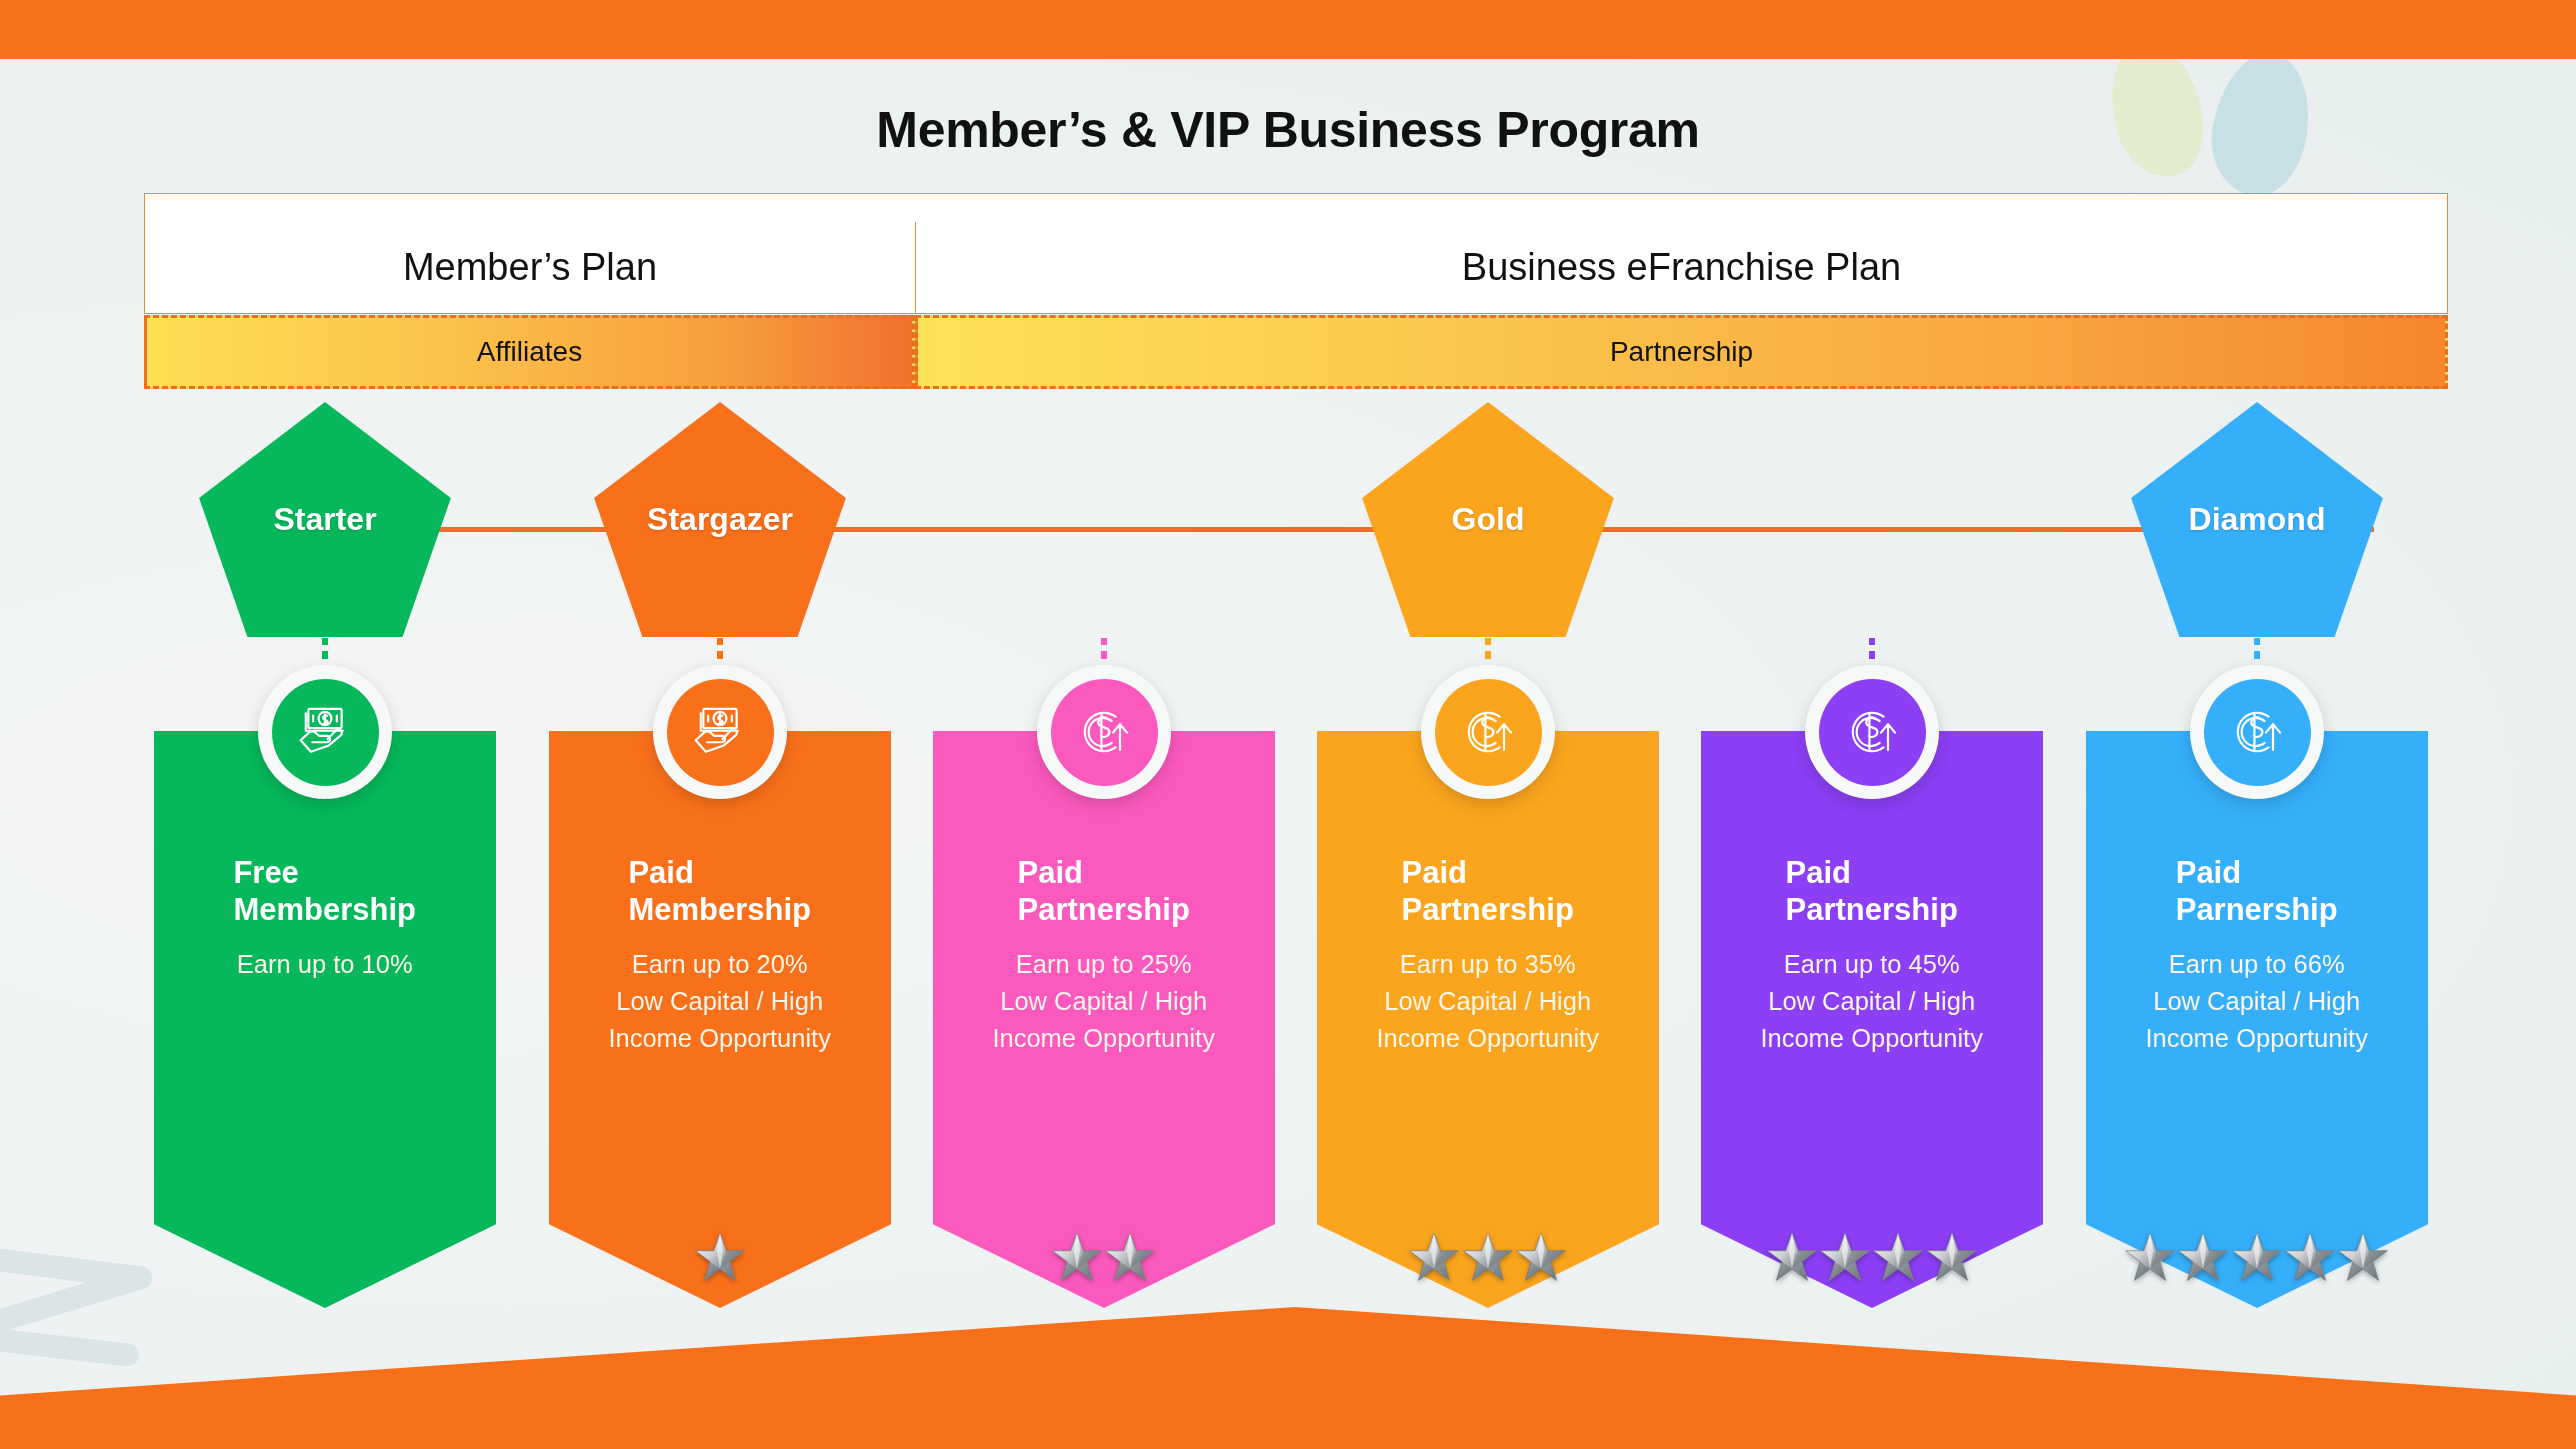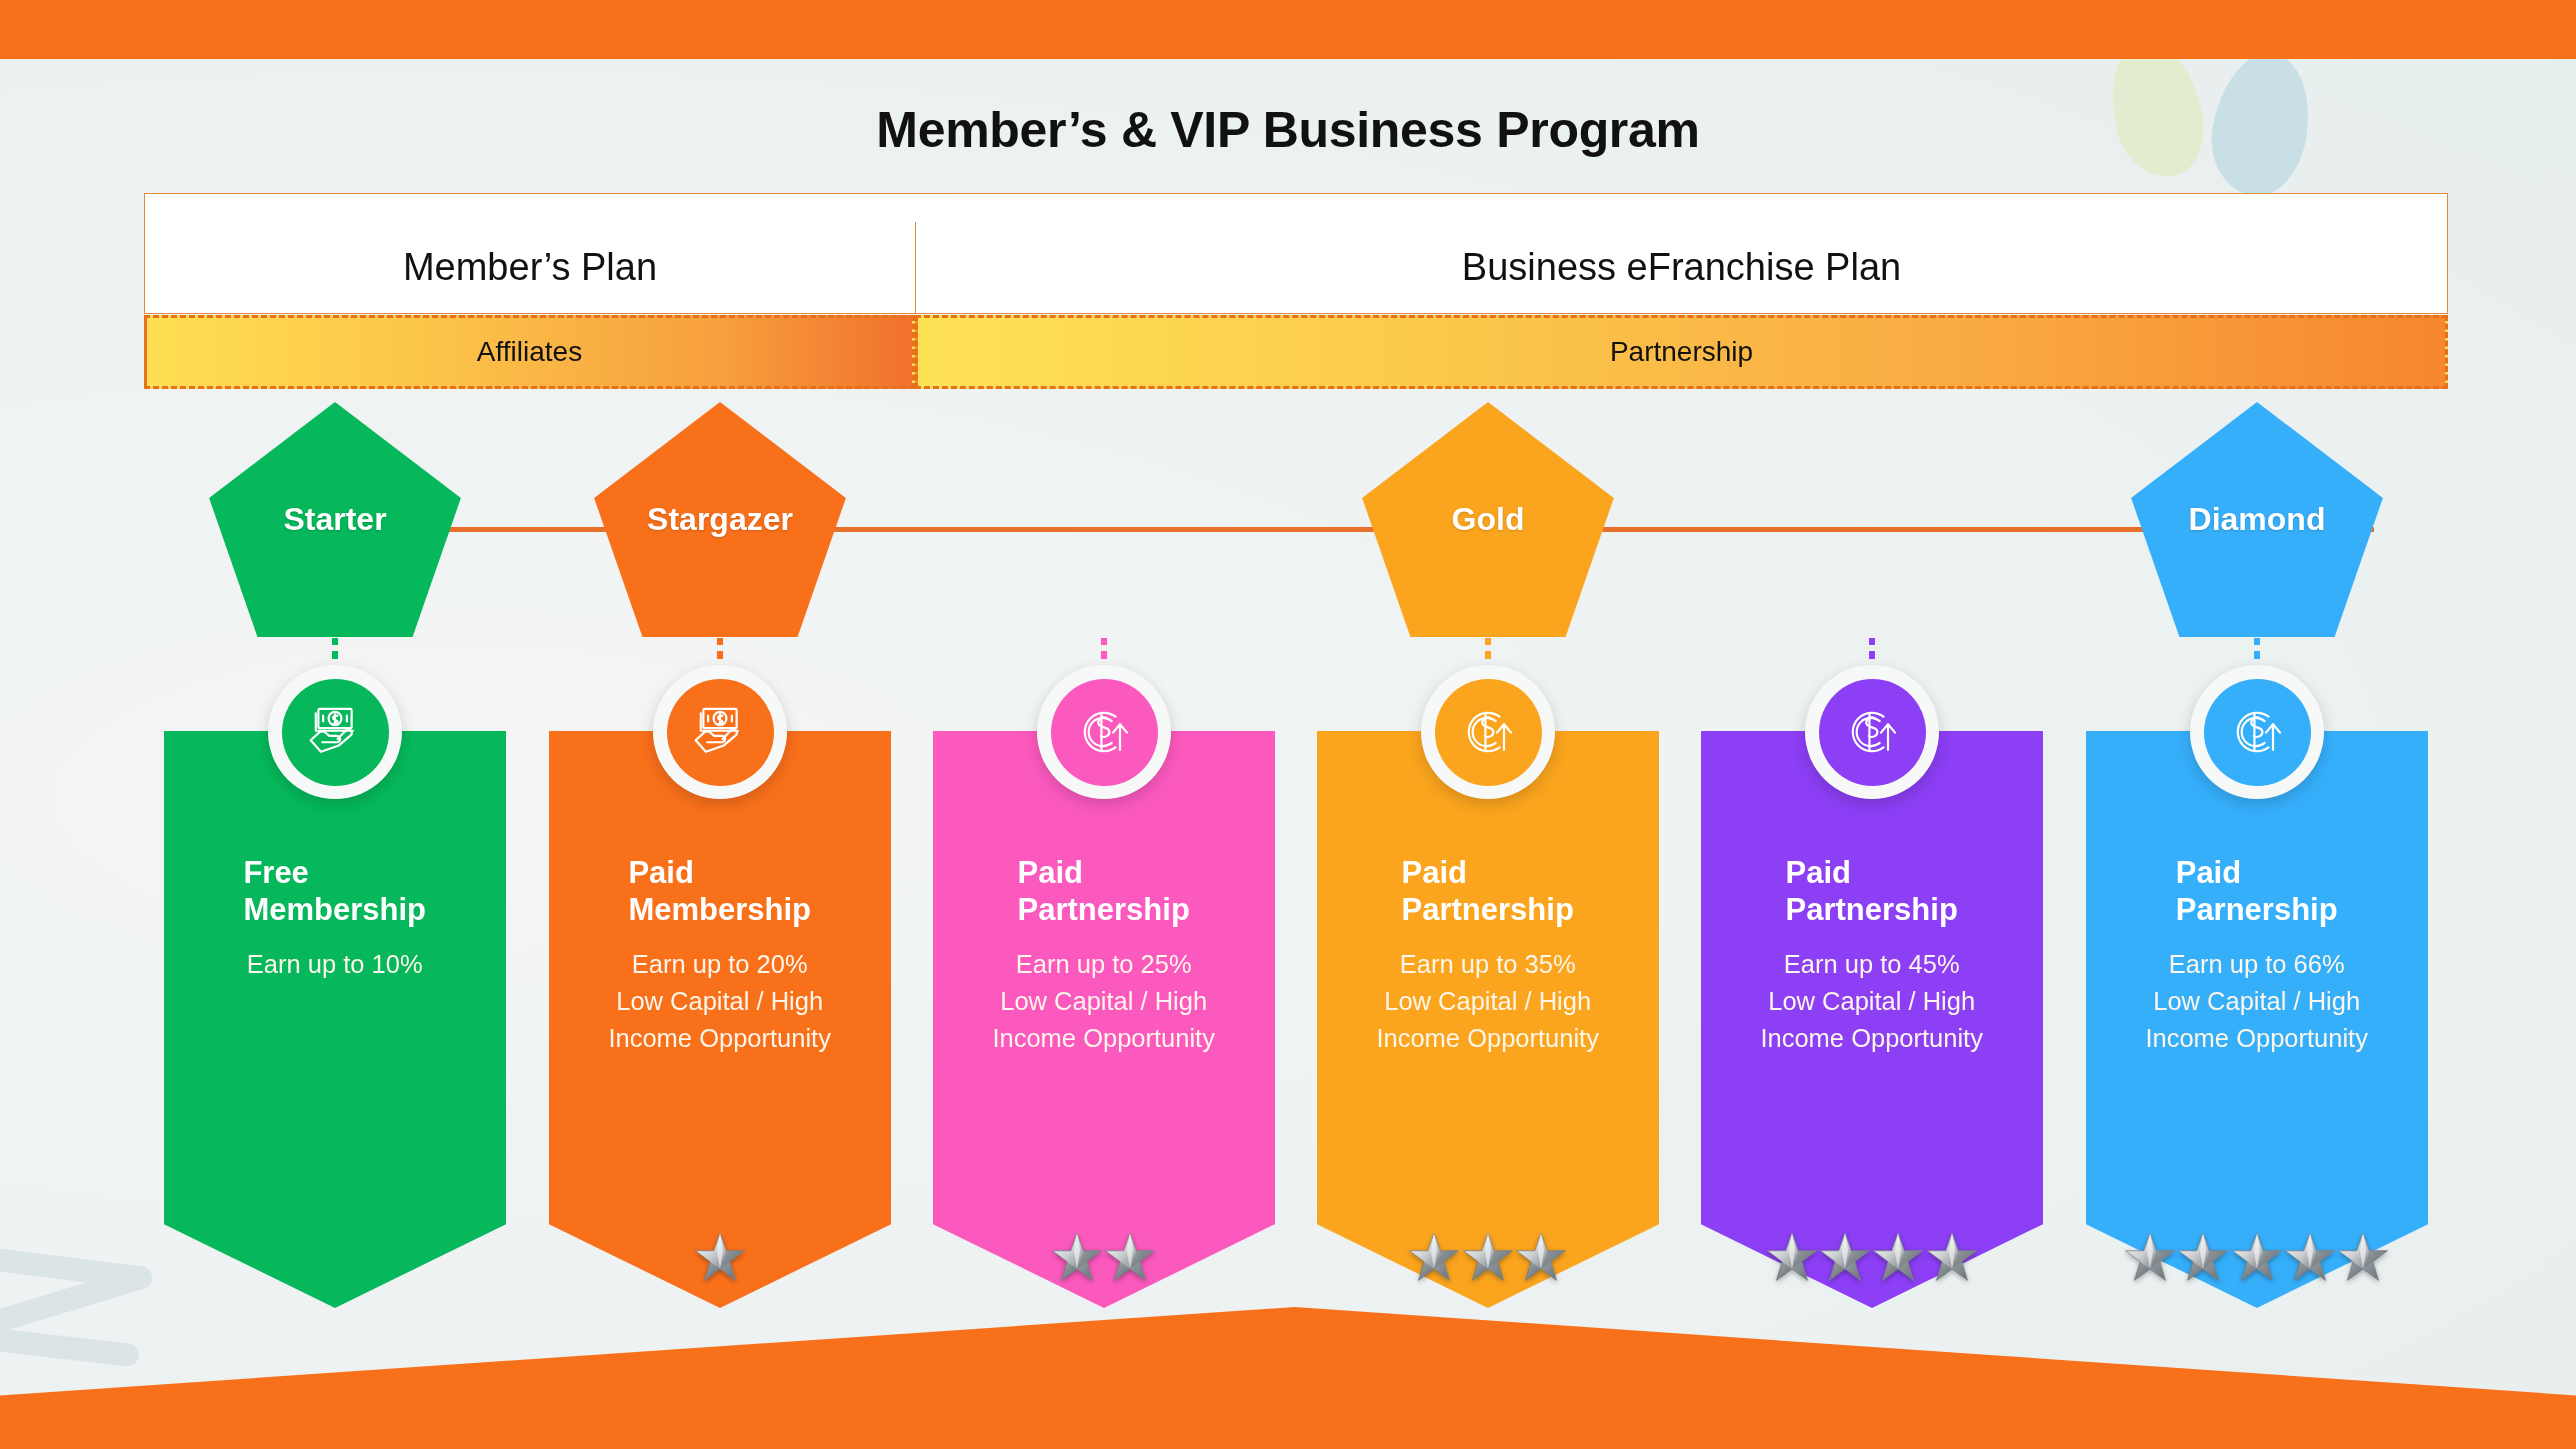--- a/index.html
+++ b/index.html
@@ -148,21 +148,21 @@
   </div>
 
   <div class="tier-bar-row">
     <div class="tier-bar aff">Affiliates</div>
     <div class="tier-bar amb">Partnership</div>
   </div>
 
   <div class="connector"></div>
 
   <div class="cols" id="cols">
-      <div class="col" style="left: 13px;">
+      <div class="col" style="left: 3px;">
     <div class="pent">
       <svg viewBox="0 0 375 350">
         <polygon points="187.5,0 375,143 303,350 72,350 0,143" fill="#06B85B"></polygon>
       </svg>
       <div class="pent-label">Starter</div>
     </div>
 
     <div class="stem">
           <i style="background:#06B85B"></i>
           <i style="background:#06B85B"></i>

